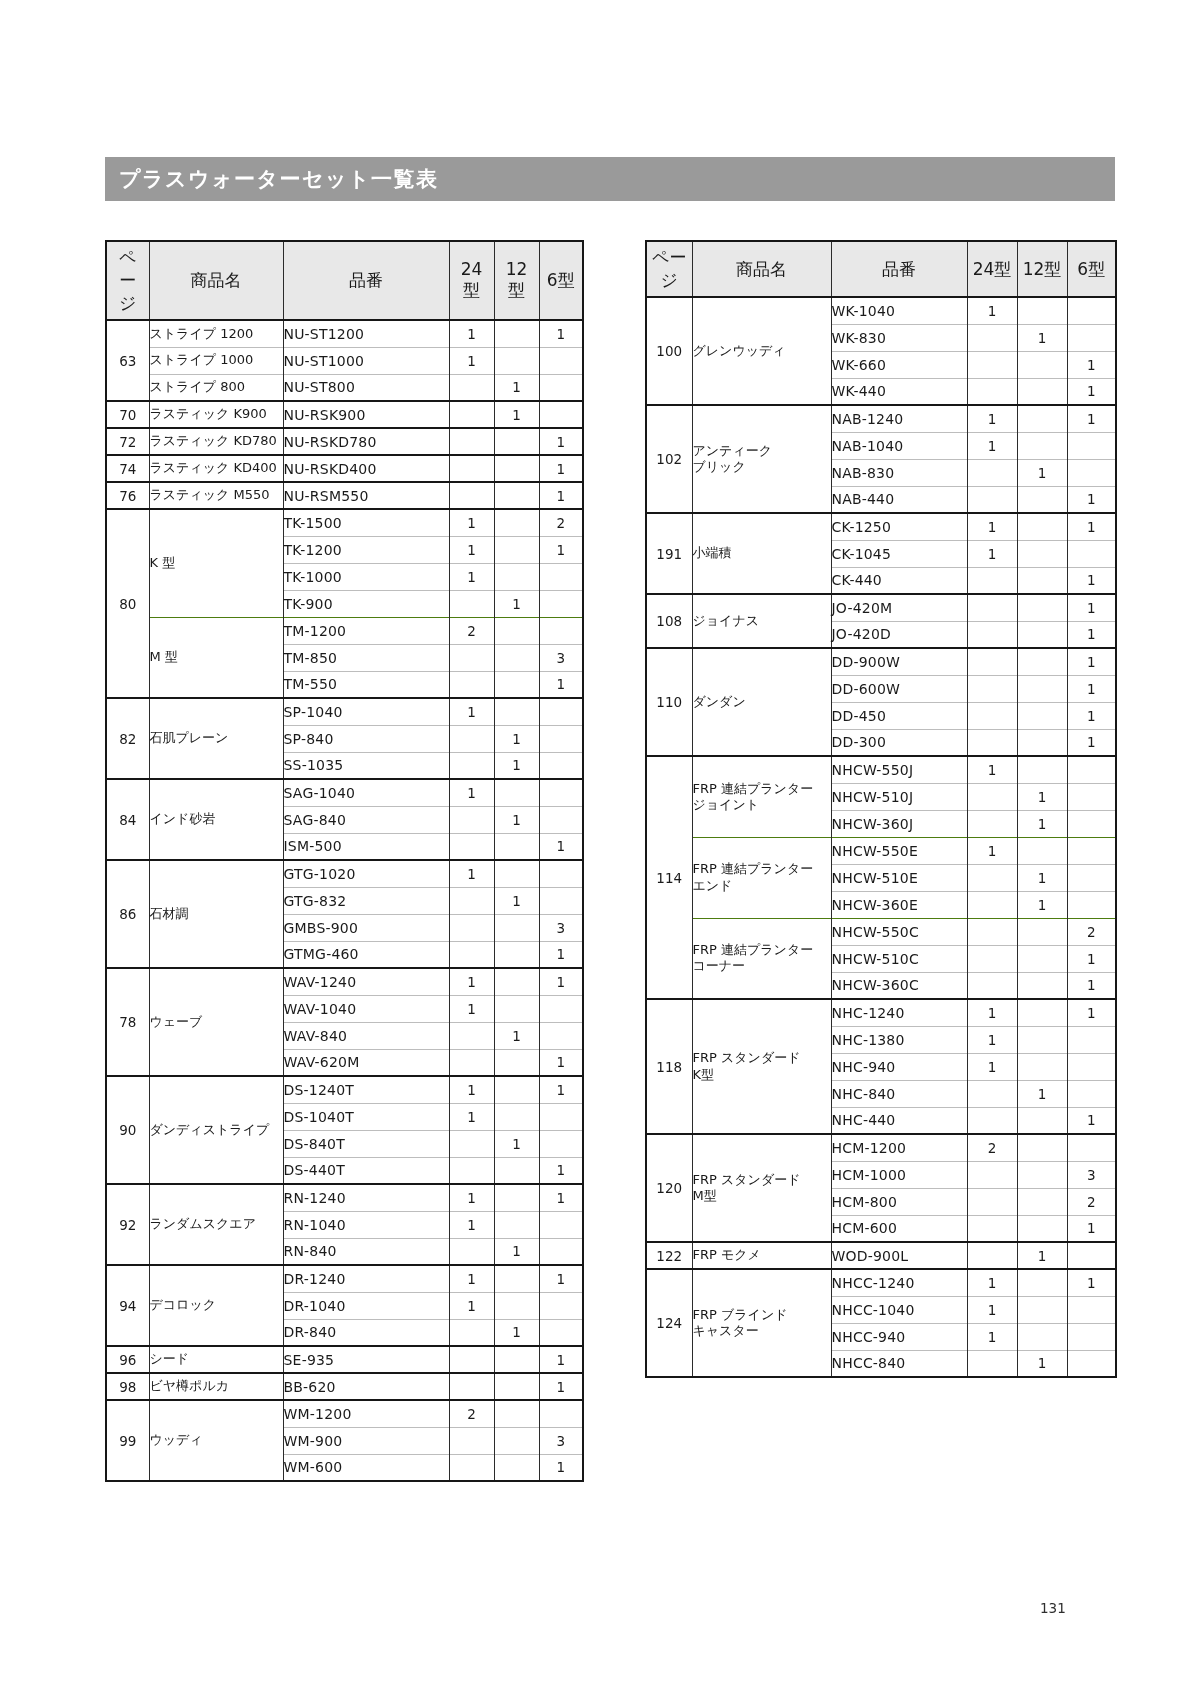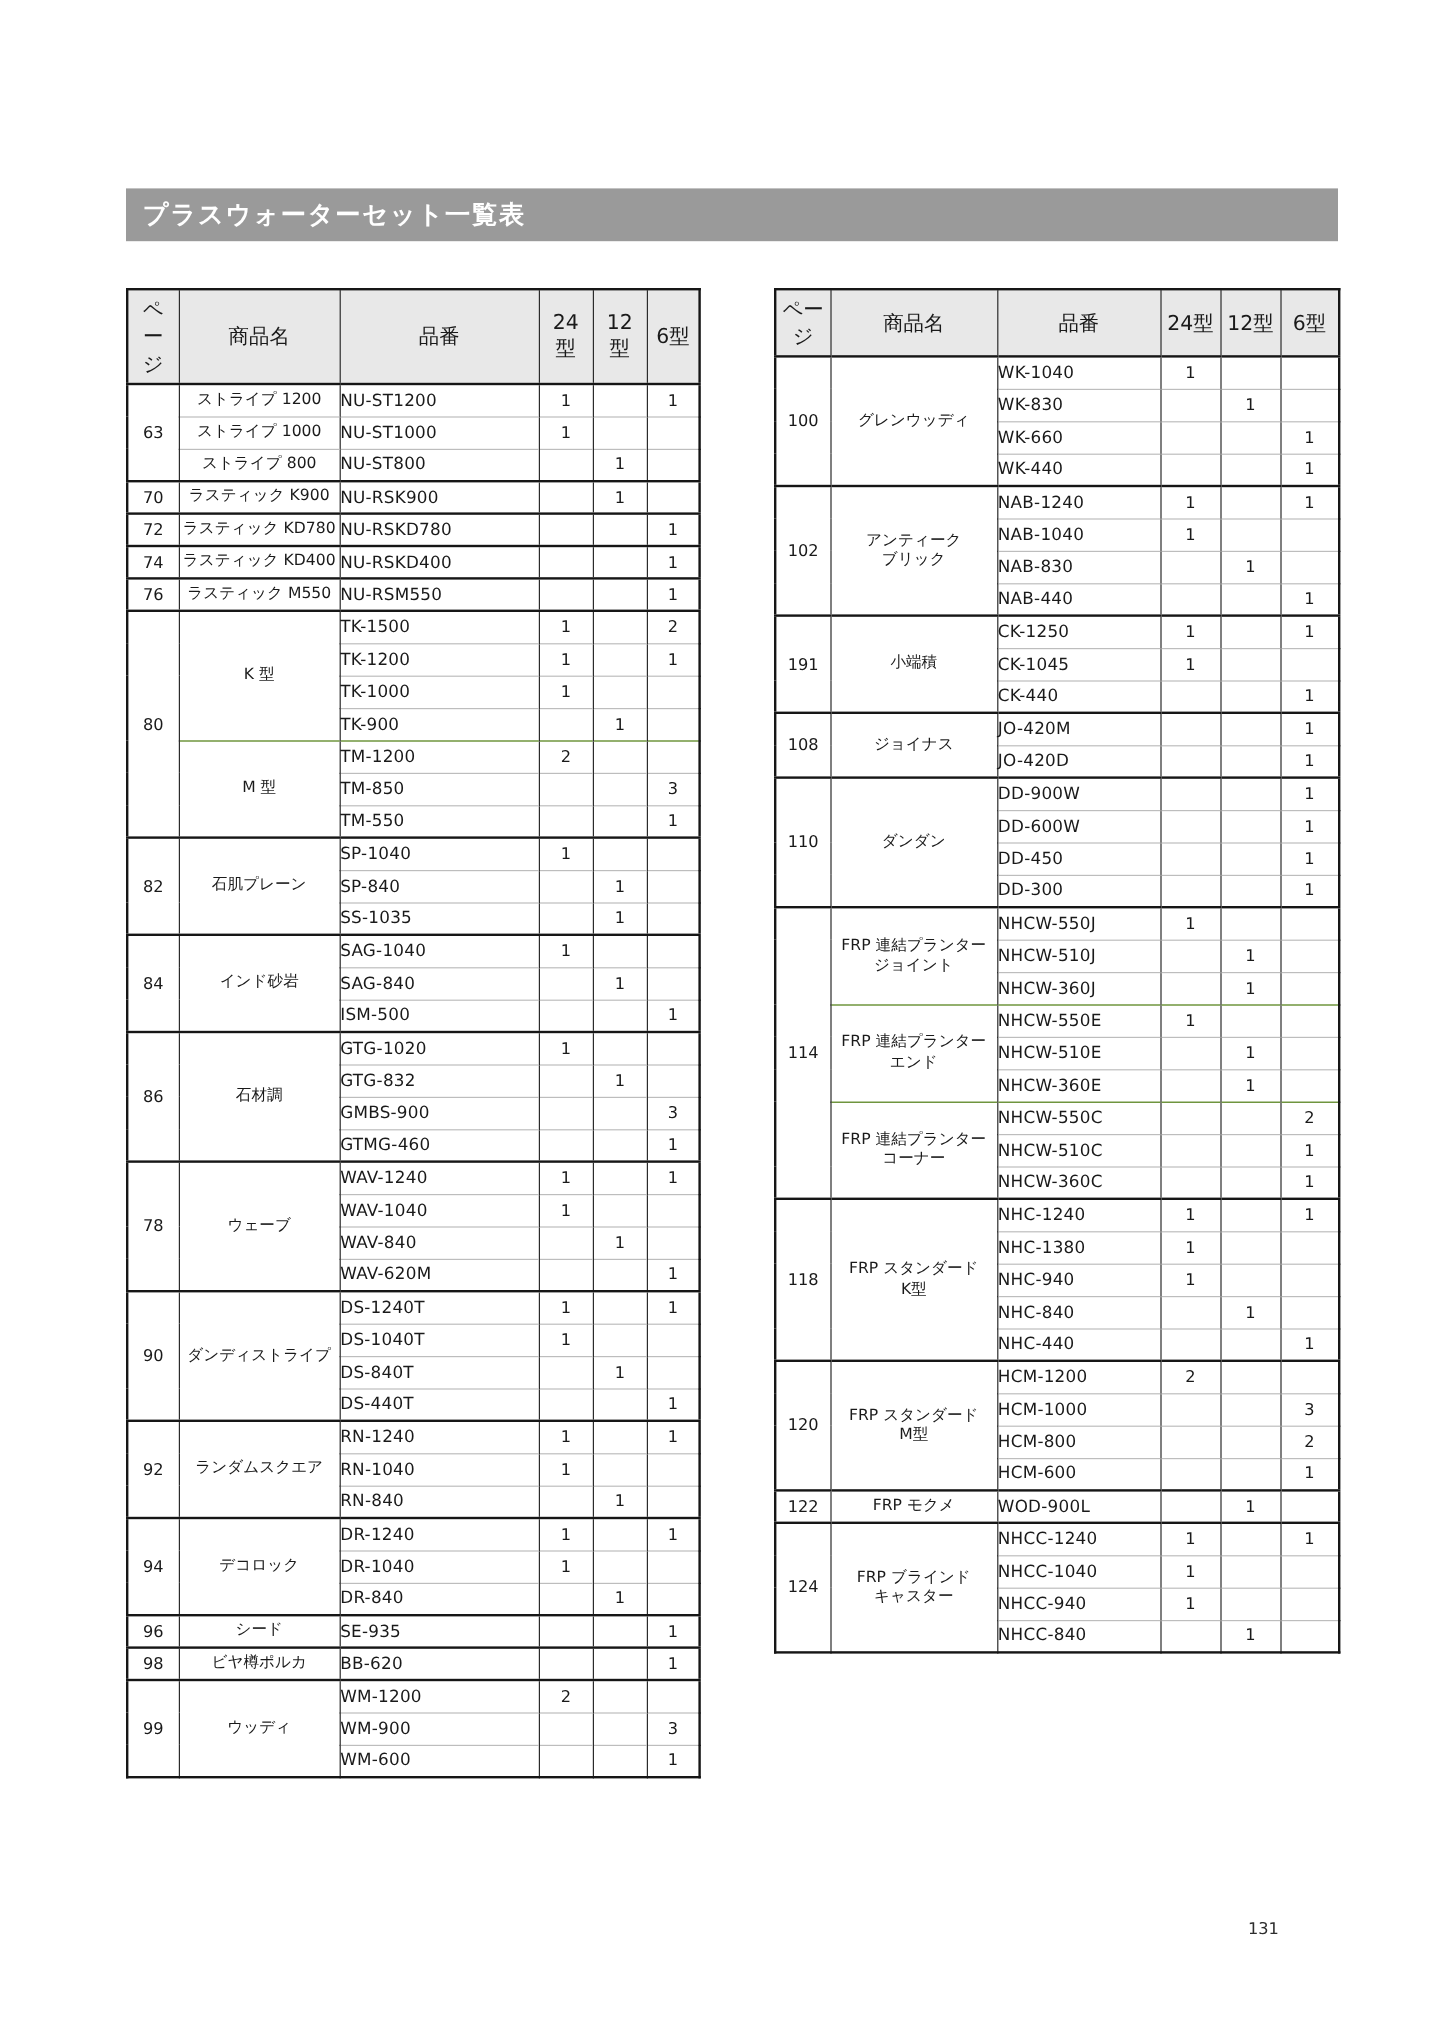--- a/index.html
+++ b/index.html
@@ -27,21 +27,21 @@
   }
   table.catalog td {
     height:27px; padding:0; box-sizing:border-box;
     border-left:1px solid #2b2b2b; border-right:1px solid #2b2b2b;
     border-top:1px solid #bdbdbd; vertical-align:middle;
   }
   tr.group-start > td { border-top:2px solid #161616; }
   tr.sub-start  > td { border-top:1px solid #4d7c0f; }
   td.c-page { text-align:center; font-size:13.5px; }
   td.c-name {
-    text-align:center; padding-left:7px; padding-right:2px; font-size:13px;
+    text-align:left; padding-left:7px; padding-right:2px; font-size:13px;
     white-space:pre-line; line-height:1.25;margin-left:44px;
   }
   td.c-code { text-align:left; padding-left:24px; font-size:14px; letter-spacing:0.2px; }
   td.c-num  { text-align:center; font-size:13.5px; }
   .pageno { position:absolute; left:1040px; top:1600px; font-size:13.5px; color:#2e2e2e; }
 </style>
 </head>
 <body>
 
 <div class="banner" style="background: rgb(154, 154, 154);">

